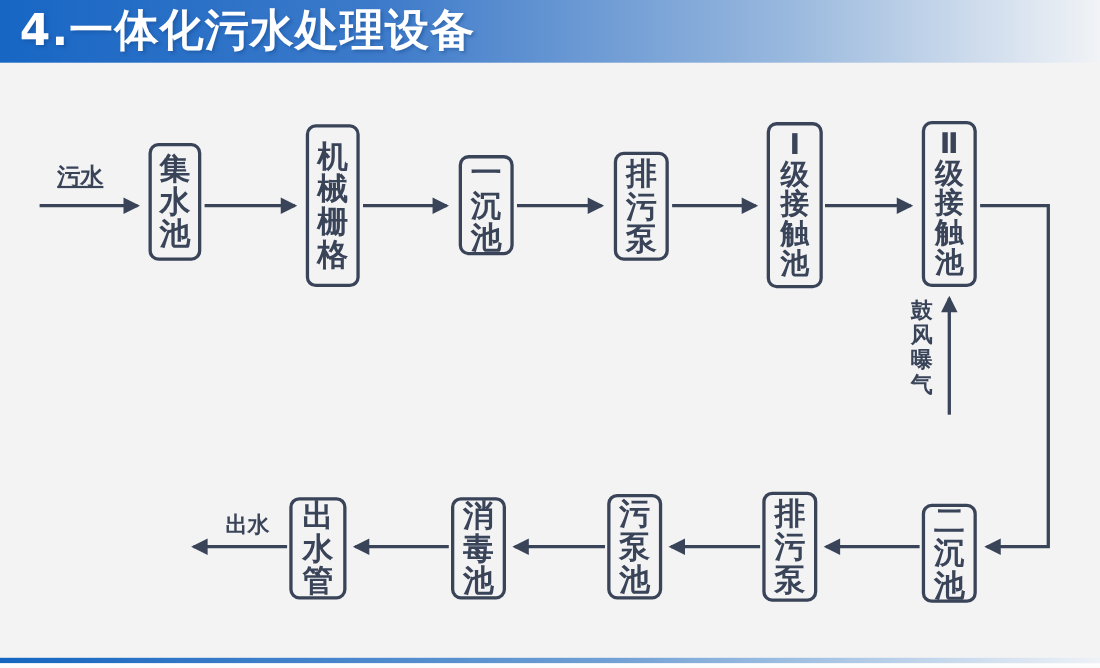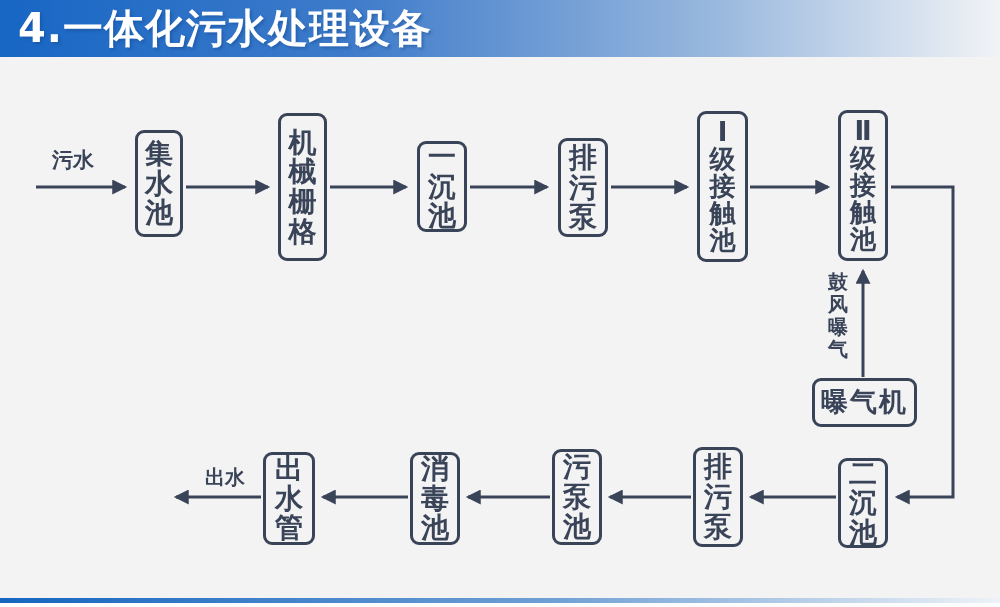--- a/index.html
+++ b/index.html
@@ -49,21 +49,21 @@
   #n-pump2    {left:693px;top:447px;width:50px;height:100px;}
   #n-pumptank {left:552px;top:449px;width:50px;height:96px;}
   #n-disinfect{left:410px;top:452px;width:50px;height:93px;}
   #n-outpipe  {left:263px;top:452px;width:52px;height:93px;}
 
   
   .flabel{
     position:absolute;color:var(--ink);font-weight:700;text-align:center;
     white-space:pre-line;
   }
-  #lab-in      {left:40px;top:146px;width:66px;font-size:21px;}
+  #lab-in      {left:40px;top:146px;width:66px;font-size:21px;text-decoration:underline;}
   #lab-out     {left:193px;top:464px;width:64px;font-size:20px;}
   #lab-aeration{left:820px;top:271px;width:36px;font-size:20px;line-height:1.12;}
 
   
   #arrow-layer{position:absolute;left:0;top:57px;width:1000px;height:550px;pointer-events:none;}
   #arrow-layer line,#arrow-layer polyline{stroke:var(--ink);stroke-width:3;fill:none;}
   #arrow-layer .ah{fill:var(--ink);}
 </style>
 </head>
 <body>
@@ -122,21 +122,20 @@
   <div class="node" id="n-contact2">Ⅱ
 级
 接
 触
 池</div>
 
   <div class="flabel" id="lab-aeration">鼓
 风
 曝
 气</div>
-  <div class="node" id="n-aerator">曝气机</div>
 
   <div class="node" id="n-secondary">二
 沉
 池</div>
   <div class="node" id="n-pump2">排
 污
 泵</div>
   <div class="node" id="n-pumptank">污
 泵
 池</div>

